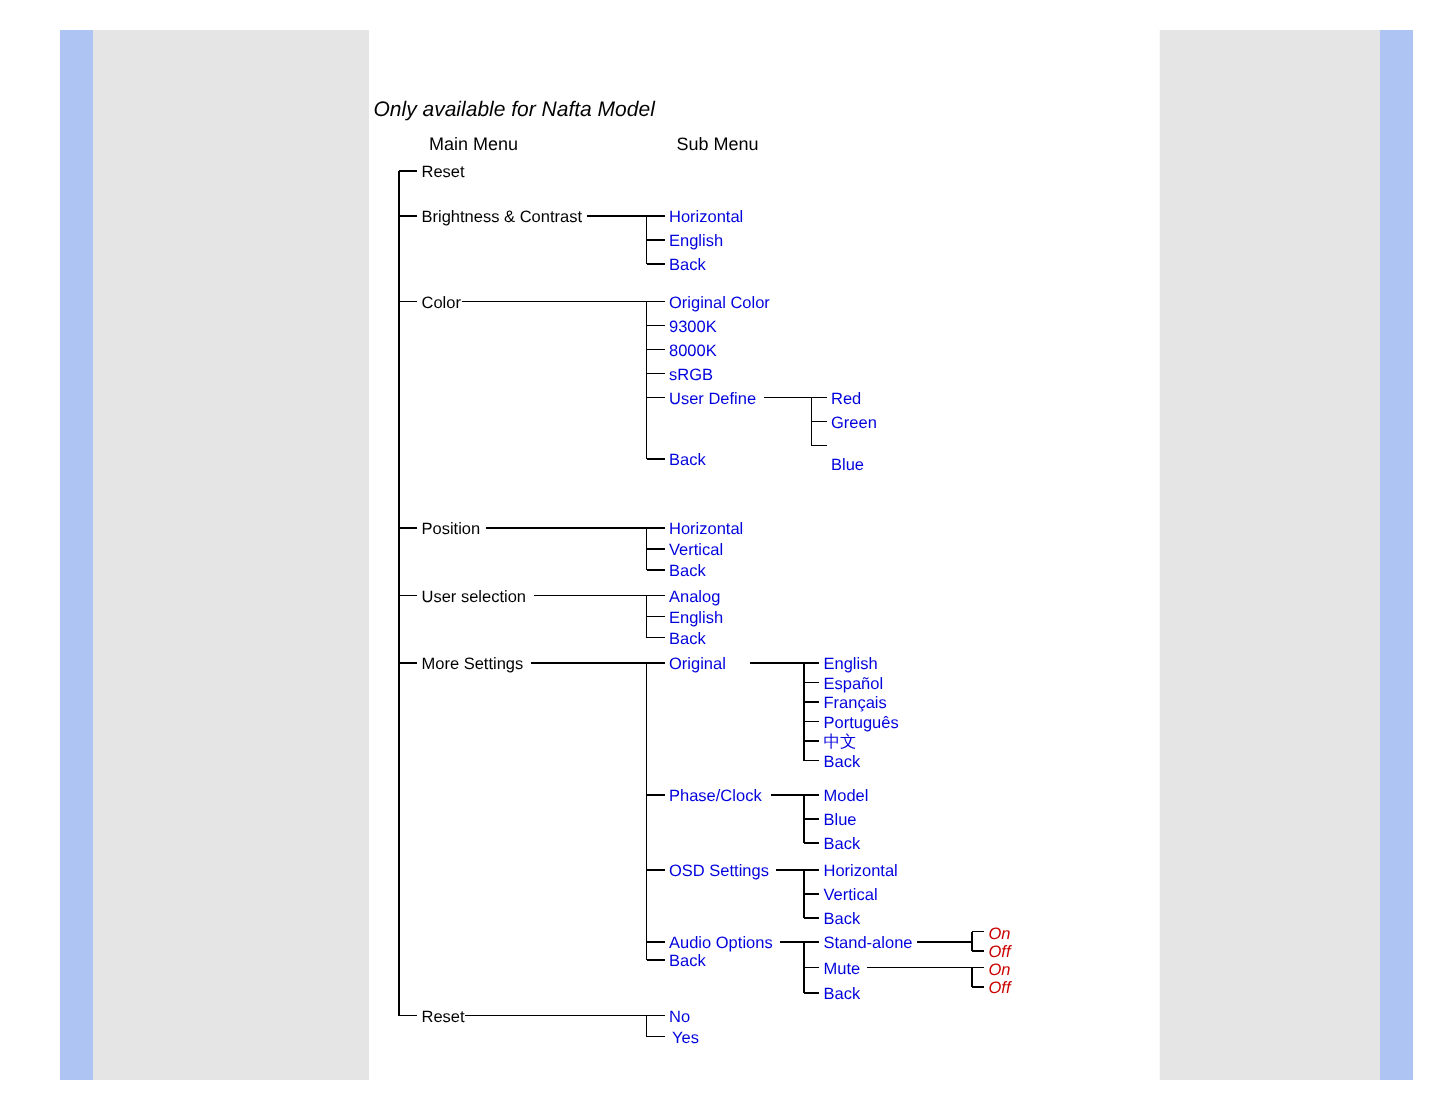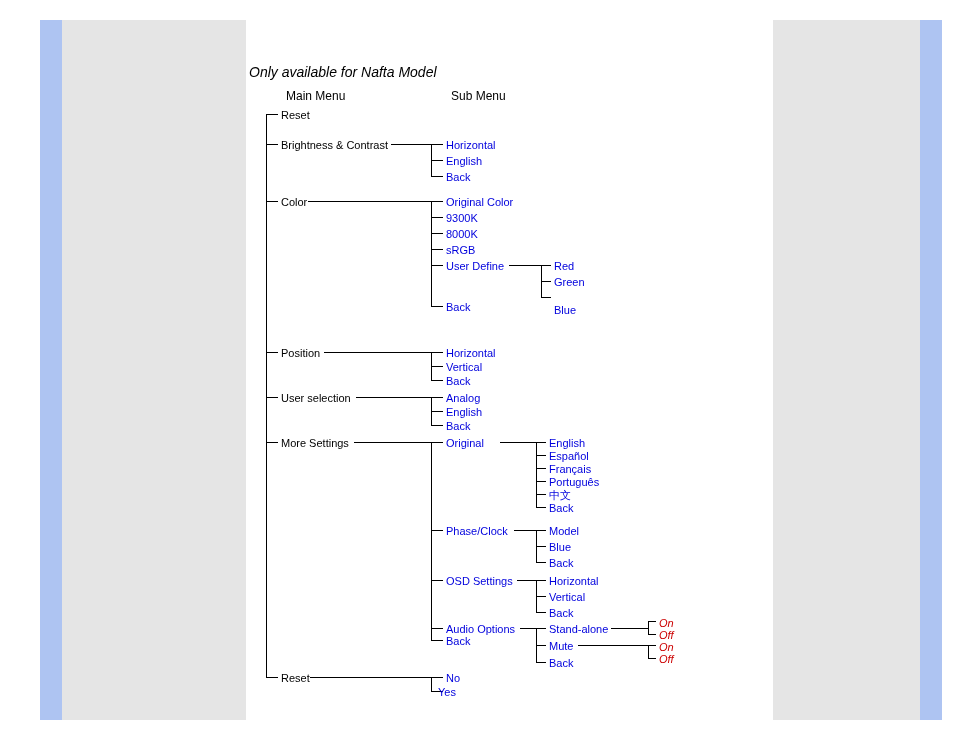--- a/index.html
+++ b/index.html
@@ -256,16 +256,16 @@
     <div class="abs blue" style="left:303px; top:603px">Stand-alone</div>
     <div class="abs blue" style="left:303px; top:620px">Mute</div>
     <div class="abs blue" style="left:303px; top:637px">Back</div>
 
     <div class="abs red" style="left:413px; top:597px">On</div>
     <div class="abs red" style="left:413px; top:609px">Off</div>
     <div class="abs red" style="left:413px; top:621px">On</div>
     <div class="abs red" style="left:413px; top:633px">Off</div>
 
     <div class="abs blue" style="left:200px; top:652px">No</div>
-    <div class="abs blue" style="left:192px; top:666px">Yes</div>
+    <div class="abs blue" style="left:202px; top:666px">Yes</div>
 
   </div>
 </div>
 
 </body></html>

